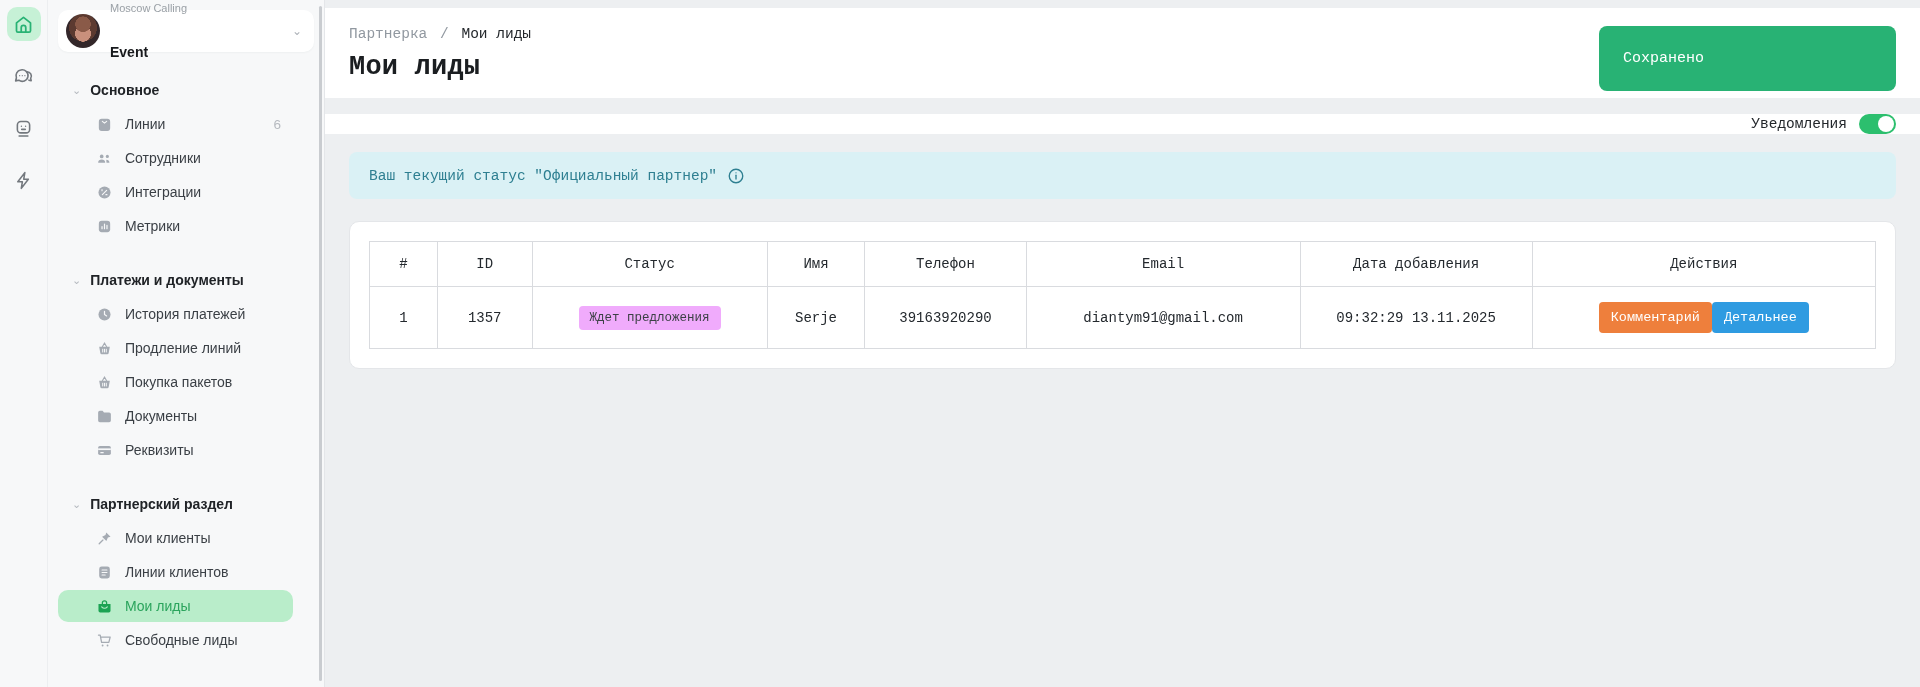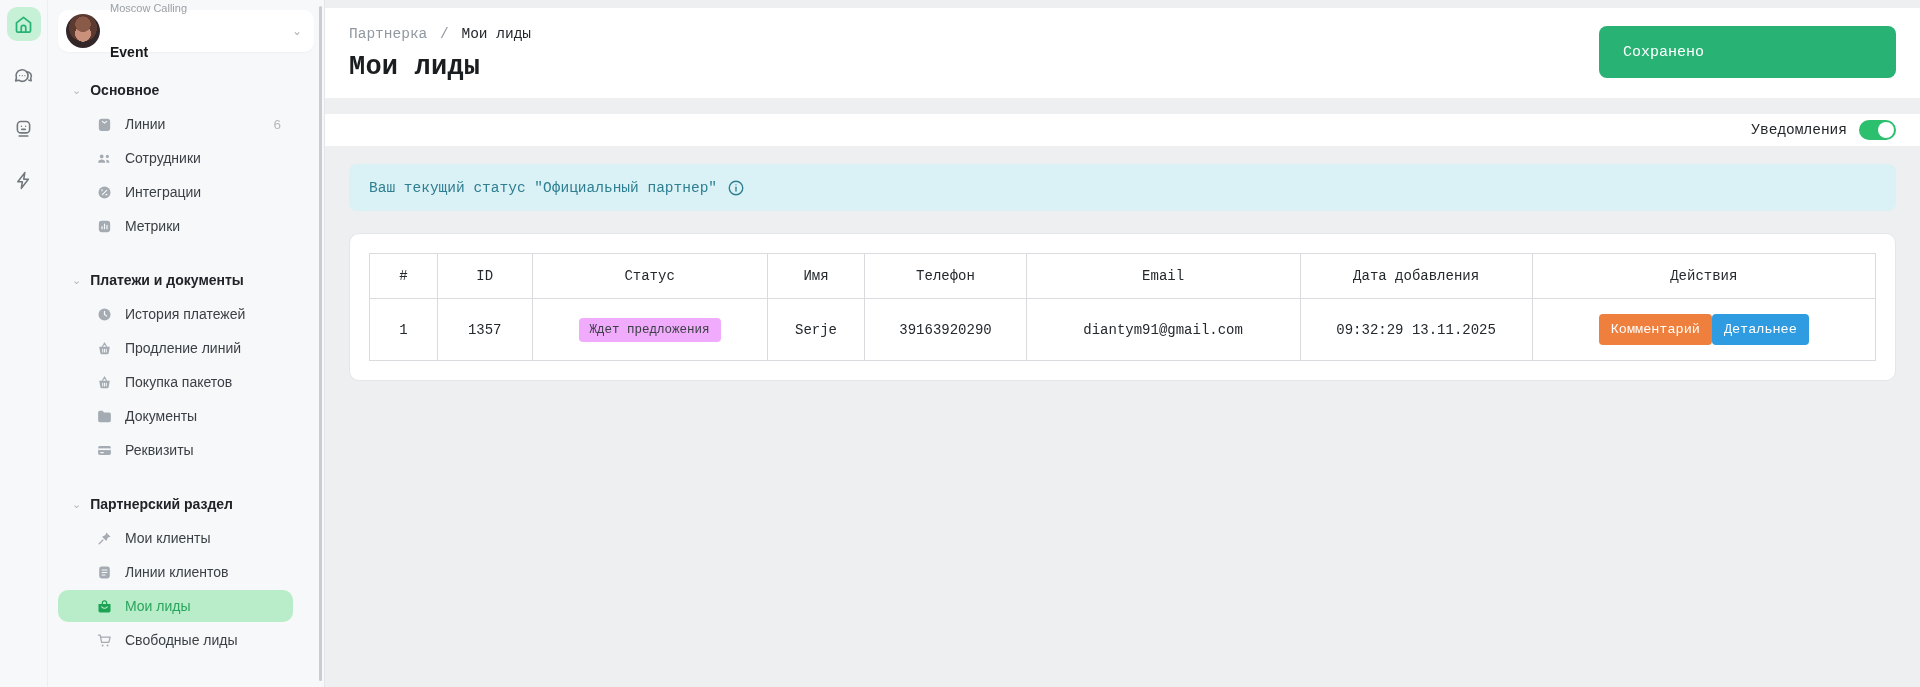--- a/index.html
+++ b/index.html
@@ -62,26 +62,26 @@
   .page-header {
     background:#fff; margin-top:8px; height:90px; padding:16px 24px 0 24px;
     display:flex; align-items:flex-start; justify-content:space-between;
   }
   .crumbs { font-size:14.5px; margin-top:2px; }
   .crumb-root { color:#9198a0; cursor:pointer; }
   .crumb-sep { color:#9198a0; margin:0 4px; }
   .crumb-current { color:#23272b; }
   .page-title { font-size:27px; font-weight:700; color:#1b1e21; margin-top:10px; letter-spacing:.2px; }
   .save-btn {
-    width:297px; height:52px; background:#28b274; color:#fff; border:none; border-radius:8px;
+    width:297px; height:65px; background:#28b274; color:#fff; border:none; border-radius:8px;
     font-size:15px; font-family:inherit; text-align:left; padding-left:24px; cursor:pointer; margin-top:2px;
   }
 
   .notif-strip {
-    background:#fff; margin-top:16px; height:32px; display:flex; align-items:center;
+    background:#fff; margin-top:16px; height:20px; display:flex; align-items:center;
     justify-content:flex-end; padding:0 24px; gap:12px;
   }
   .notif-label { font-size:14.5px; color:#23272b; }
   .toggle { width:37px; height:20px; border-radius:10px; background:#2cbf6e; position:relative; cursor:pointer; flex:none; }
   .toggle .knob { position:absolute; top:2px; right:2px; width:16px; height:16px; border-radius:50%; background:#fff; }
 
   .status-banner {
     margin:18px 24px 0 24px; background:#daf1f5; border-radius:8px; height:47px;
     display:flex; align-items:center; padding:0 20px; gap:10px; color:#2e7f91; font-size:14.5px;
   }

